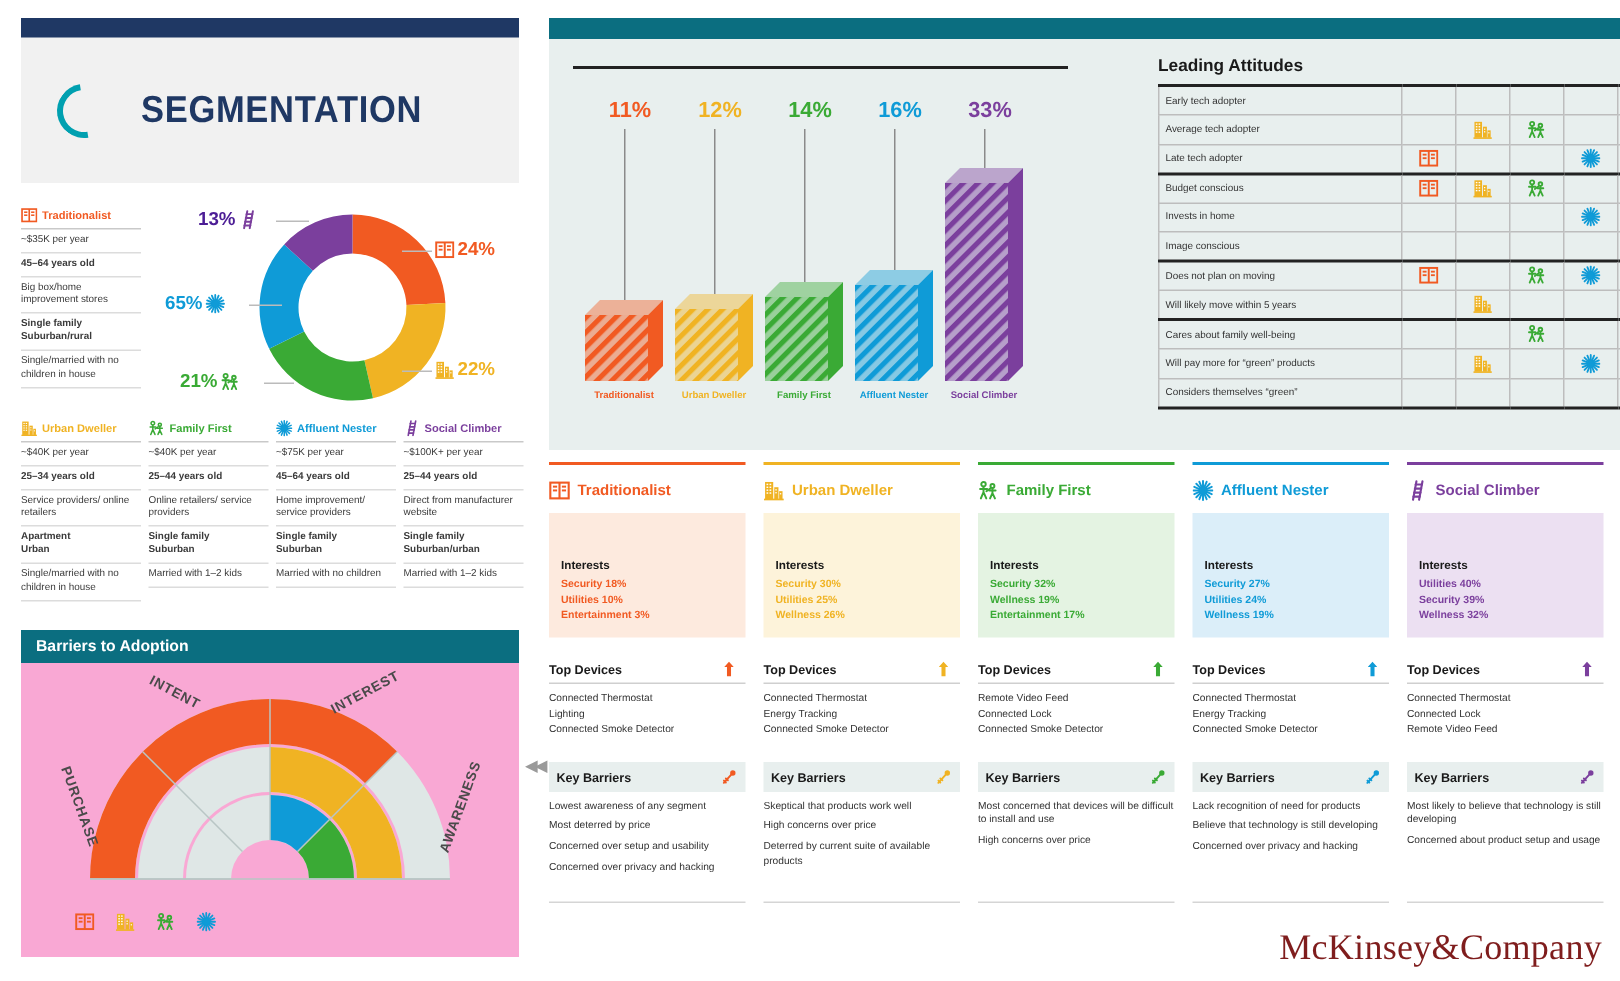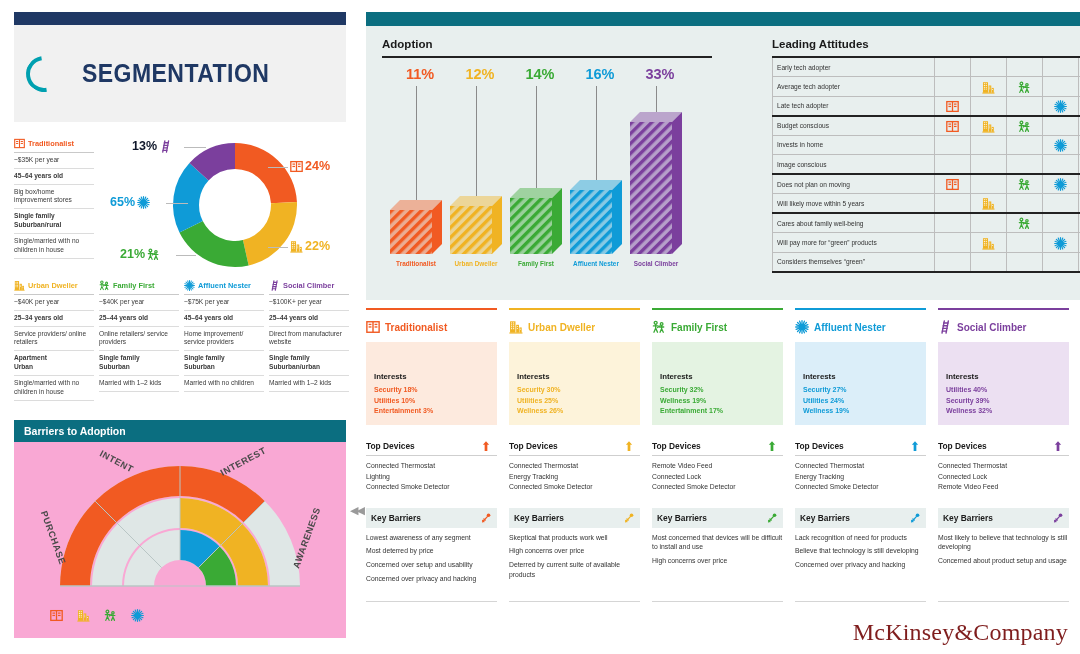--- a/index.html
+++ b/index.html
@@ -11,21 +11,21 @@
     color:#333;
     overflow:hidden;
     position:relative;
   }
 
   
   #left-panel { position:absolute; left:0; top:0; width:360px; height:654px; background:#fff; }
 
   .title-card { position:absolute; left:14px; top:12px; width:332px; height:110px; background:#f1f1f1; }
   .title-bar { position:absolute; left:0; top:0; width:100%; height:13px; background:#1f3864; }
-  .title-inner { position:absolute; left:0; top:13px; width:100%; height:97px; display:flex; align-items:center; padding-left:12px; }
+  .title-inner { position:absolute; left:0; top:13px; width:100%; height:97px; display:flex; align-items:center; padding-left:24px; }
   .ring-logo { width:36px; height:36px; border-radius:50%; border:4px solid #00a0b0; border-top-color:transparent; border-right-color:transparent; transform:rotate(36deg); flex:0 0 auto; }
   .title-text { margin-left:20px; font-size:25px; font-weight:bold; letter-spacing:0.5px; color:#1f3864; font-family:"Liberation Sans", sans-serif; transform:scaleX(0.92); transform-origin:left center; }
 
   
   .seg-grid { position:absolute; left:14px; top:138px; width:336px; }
   .seg-col { position:absolute; width:80px; }
   .seg-col.c0 { left:0; top:0; }
   .seg-col.c1 { left:0; top:142px; }
   .seg-col.c2 { left:85px; top:142px; }
   .seg-col.c3 { left:170px; top:142px; }
@@ -319,21 +319,21 @@
               <line x1="5.595836943965738" y1="5.595836943965739" x2="2.9088311754568563" y2="2.908831175456858" stroke="#0f9bd7" stroke-width="1.5" stroke-linecap="round"></line>
               <line x1="6.698876329958693" y1="4.858809589461626" x2="5.244679286971349" y2="1.3480673659187365" stroke="#0f9bd7" stroke-width="1.5" stroke-linecap="round"></line>
               <line x1="7.999999999999999" y1="4.6" x2="7.999999999999999" y2="0.7999999999999998" stroke="#0f9bd7" stroke-width="1.5" stroke-linecap="round"></line>
               <line x1="9.301123670041306" y1="4.858809589461625" x2="10.755320713028649" y2="1.3480673659187365" stroke="#0f9bd7" stroke-width="1.5" stroke-linecap="round"></line>
               <line x1="10.40416305603426" y1="5.595836943965738" x2="13.091168824543141" y2="2.9088311754568563" stroke="#0f9bd7" stroke-width="1.5" stroke-linecap="round"></line>
               <line x1="11.141190410538375" y1="6.698876329958693" x2="14.651932634081263" y2="5.244679286971349" stroke="#0f9bd7" stroke-width="1.5" stroke-linecap="round"></line>
             </g>
           </svg>
         </div>
         <div class="leader" style="left:48px; top:68px; width:22px;"></div>
-        <div class="donut-lbl" style="left:14px; top:4px;color:#0f172a;align-items:center;">
+        <div class="donut-lbl" style="left:14px; top:4px;color:#4c1d95;align-items:center;">
           <span>13%</span>
           <svg class="ic" width="13" height="13" viewBox="0 0 16 16">
             <g stroke="#7b3f9d" stroke-width="1.6" stroke-linecap="round">
       <line x1="4.6" y1="15" x2="7.2" y2="1"></line>
               <line x1="9.2" y1="15" x2="11.8" y2="1"></line>
       <line x1="6.6" y1="3.4" x2="11.4" y2="3.4"></line>
               <line x1="6.0" y1="6.6" x2="10.8" y2="6.6"></line>
       <line x1="5.5" y1="9.6" x2="10.3" y2="9.6"></line>
               <line x1="4.9" y1="12.7" x2="9.7" y2="12.7"></line>
             </g>
@@ -445,21 +445,20 @@
           </svg></span>
       </div>
   </div>
 </div>
 
 <div id="right-panel">
   <div class="teal-bar"></div>
   <div class="right-body">
 
     <div id="adoption">
-      <div class="panel-title">Adoption</div>
       <div class="rule"></div>
     </div>
     <div id="bars">
         <div style="position: absolute; left: 8px; top: 136px; width: 54px; height: 56px;"><svg width="54" height="56" viewBox="0 0 54 56">
       <defs>
         <pattern id="hatch0" width="7" height="7" patternTransform="rotate(45)" patternUnits="userSpaceOnUse">
           <rect width="7" height="7" fill="#f15a22" opacity="0.45"></rect>
           <rect width="3.4" height="7" fill="#f15a22"></rect>
         </pattern>
       </defs>

